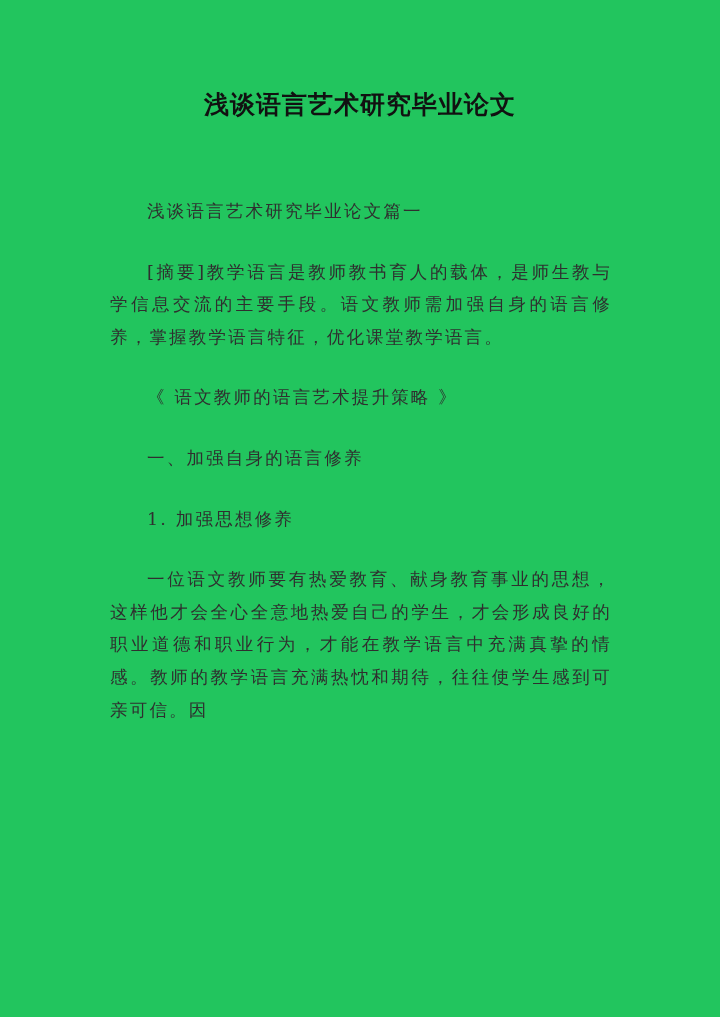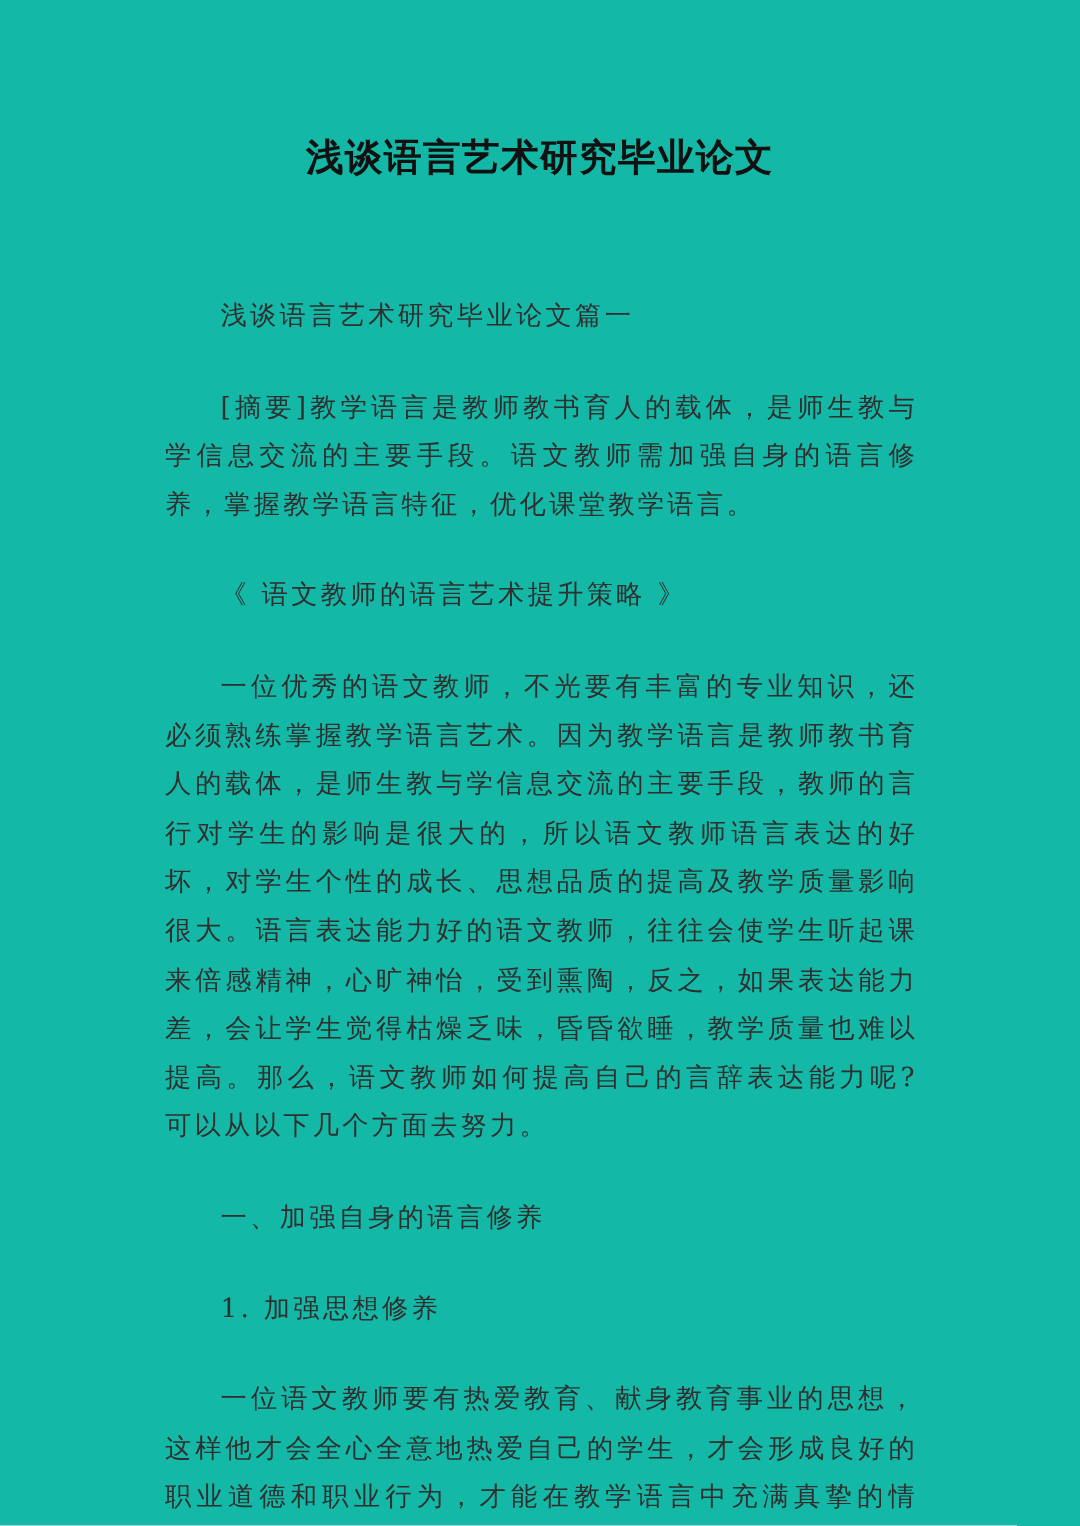--- a/index.html
+++ b/index.html
@@ -13,21 +13,21 @@
     position: relative;
     overflow: hidden;
     font-family: "DejaVu Serif", "Liberation Serif", serif;
     color: #2a2a2a;
   }
   .page {
     position: absolute;
     left: 0; top: 0;
     width: 720px;
     height: 1017px;
-    background: #14b8a6;
+    background: #22c55e;
   }
   .title {
     position: absolute;
     left: 0;
     top: 88px;
     width: 720px;
     text-align: center;
     font-family: "DejaVu Sans", "Liberation Sans", sans-serif;
     font-weight: bold;
     font-size: 25px;
@@ -55,18 +55,17 @@
 </head>
 <body>
 
 <div class="page">
   <div class="title">浅谈语言艺术研究毕业论文</div>
 
   <div class="body">
     <p class="p indent">浅谈语言艺术研究毕业论文篇一</p>
     <p class="p indent">[摘要]教学语言是教师教书育人的载体，是师生教与学信息交流的主要手段。语文教师需加强自身的语言修养，掌握教学语言特征，优化课堂教学语言。</p>
     <p class="p indent">《 语文教师的语言艺术提升策略 》</p>
-    <p class="p indent">一位优秀的语文教师，不光要有丰富的专业知识，还必须熟练掌握教学语言艺术。因为教学语言是教师教书育人的载体，是师生教与学信息交流的主要手段，教师的言行对学生的影响是很大的，所以语文教师语言表达的好坏，对学生个性的成长、思想品质的提高及教学质量影响很大。语言表达能力好的语文教师，往往会使学生听起课来倍感精神，心旷神怡，受到熏陶，反之，如果表达能力差，会让学生觉得枯燥乏味，昏昏欲睡，教学质量也难以提高。那么，语文教师如何提高自己的言辞表达能力呢?可以从以下几个方面去努力。</p>
     <p class="p indent">一、加强自身的语言修养</p>
     <p class="p indent">1. 加强思想修养</p>
     <p class="p indent">一位语文教师要有热爱教育、献身教育事业的思想，这样他才会全心全意地热爱自己的学生，才会形成良好的职业道德和职业行为，才能在教学语言中充满真挚的情感。教师的教学语言充满热忱和期待，往往使学生感到可亲可信。因</p>
   </div>
 </div>
 
 </body></html>

